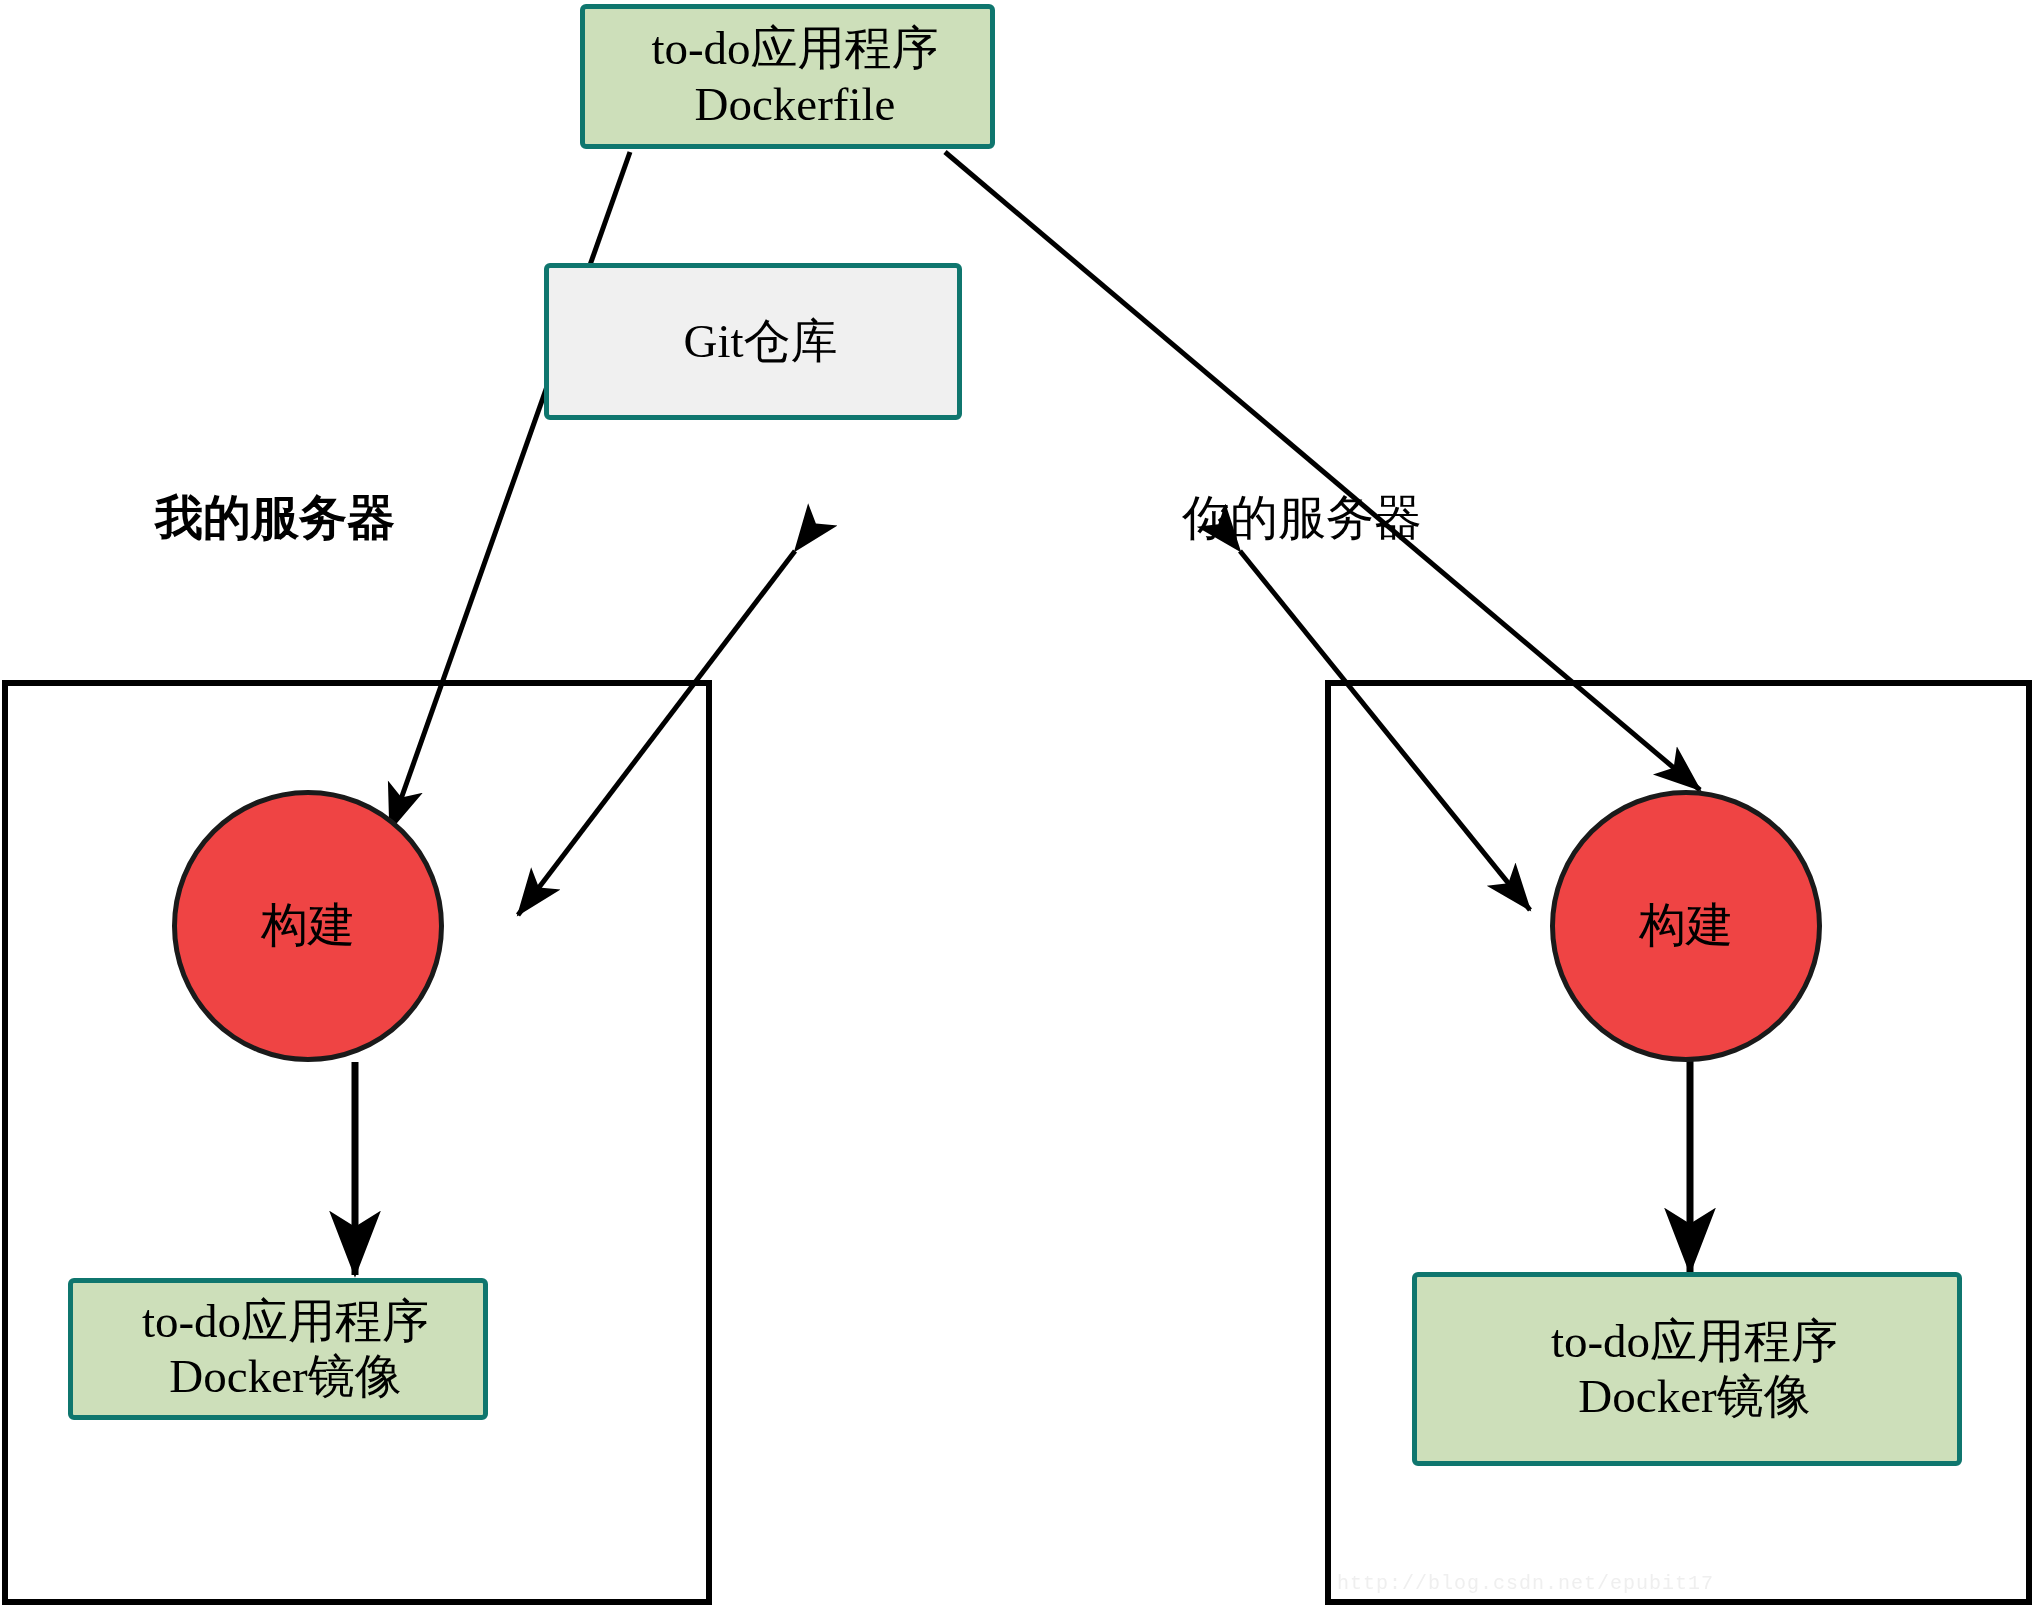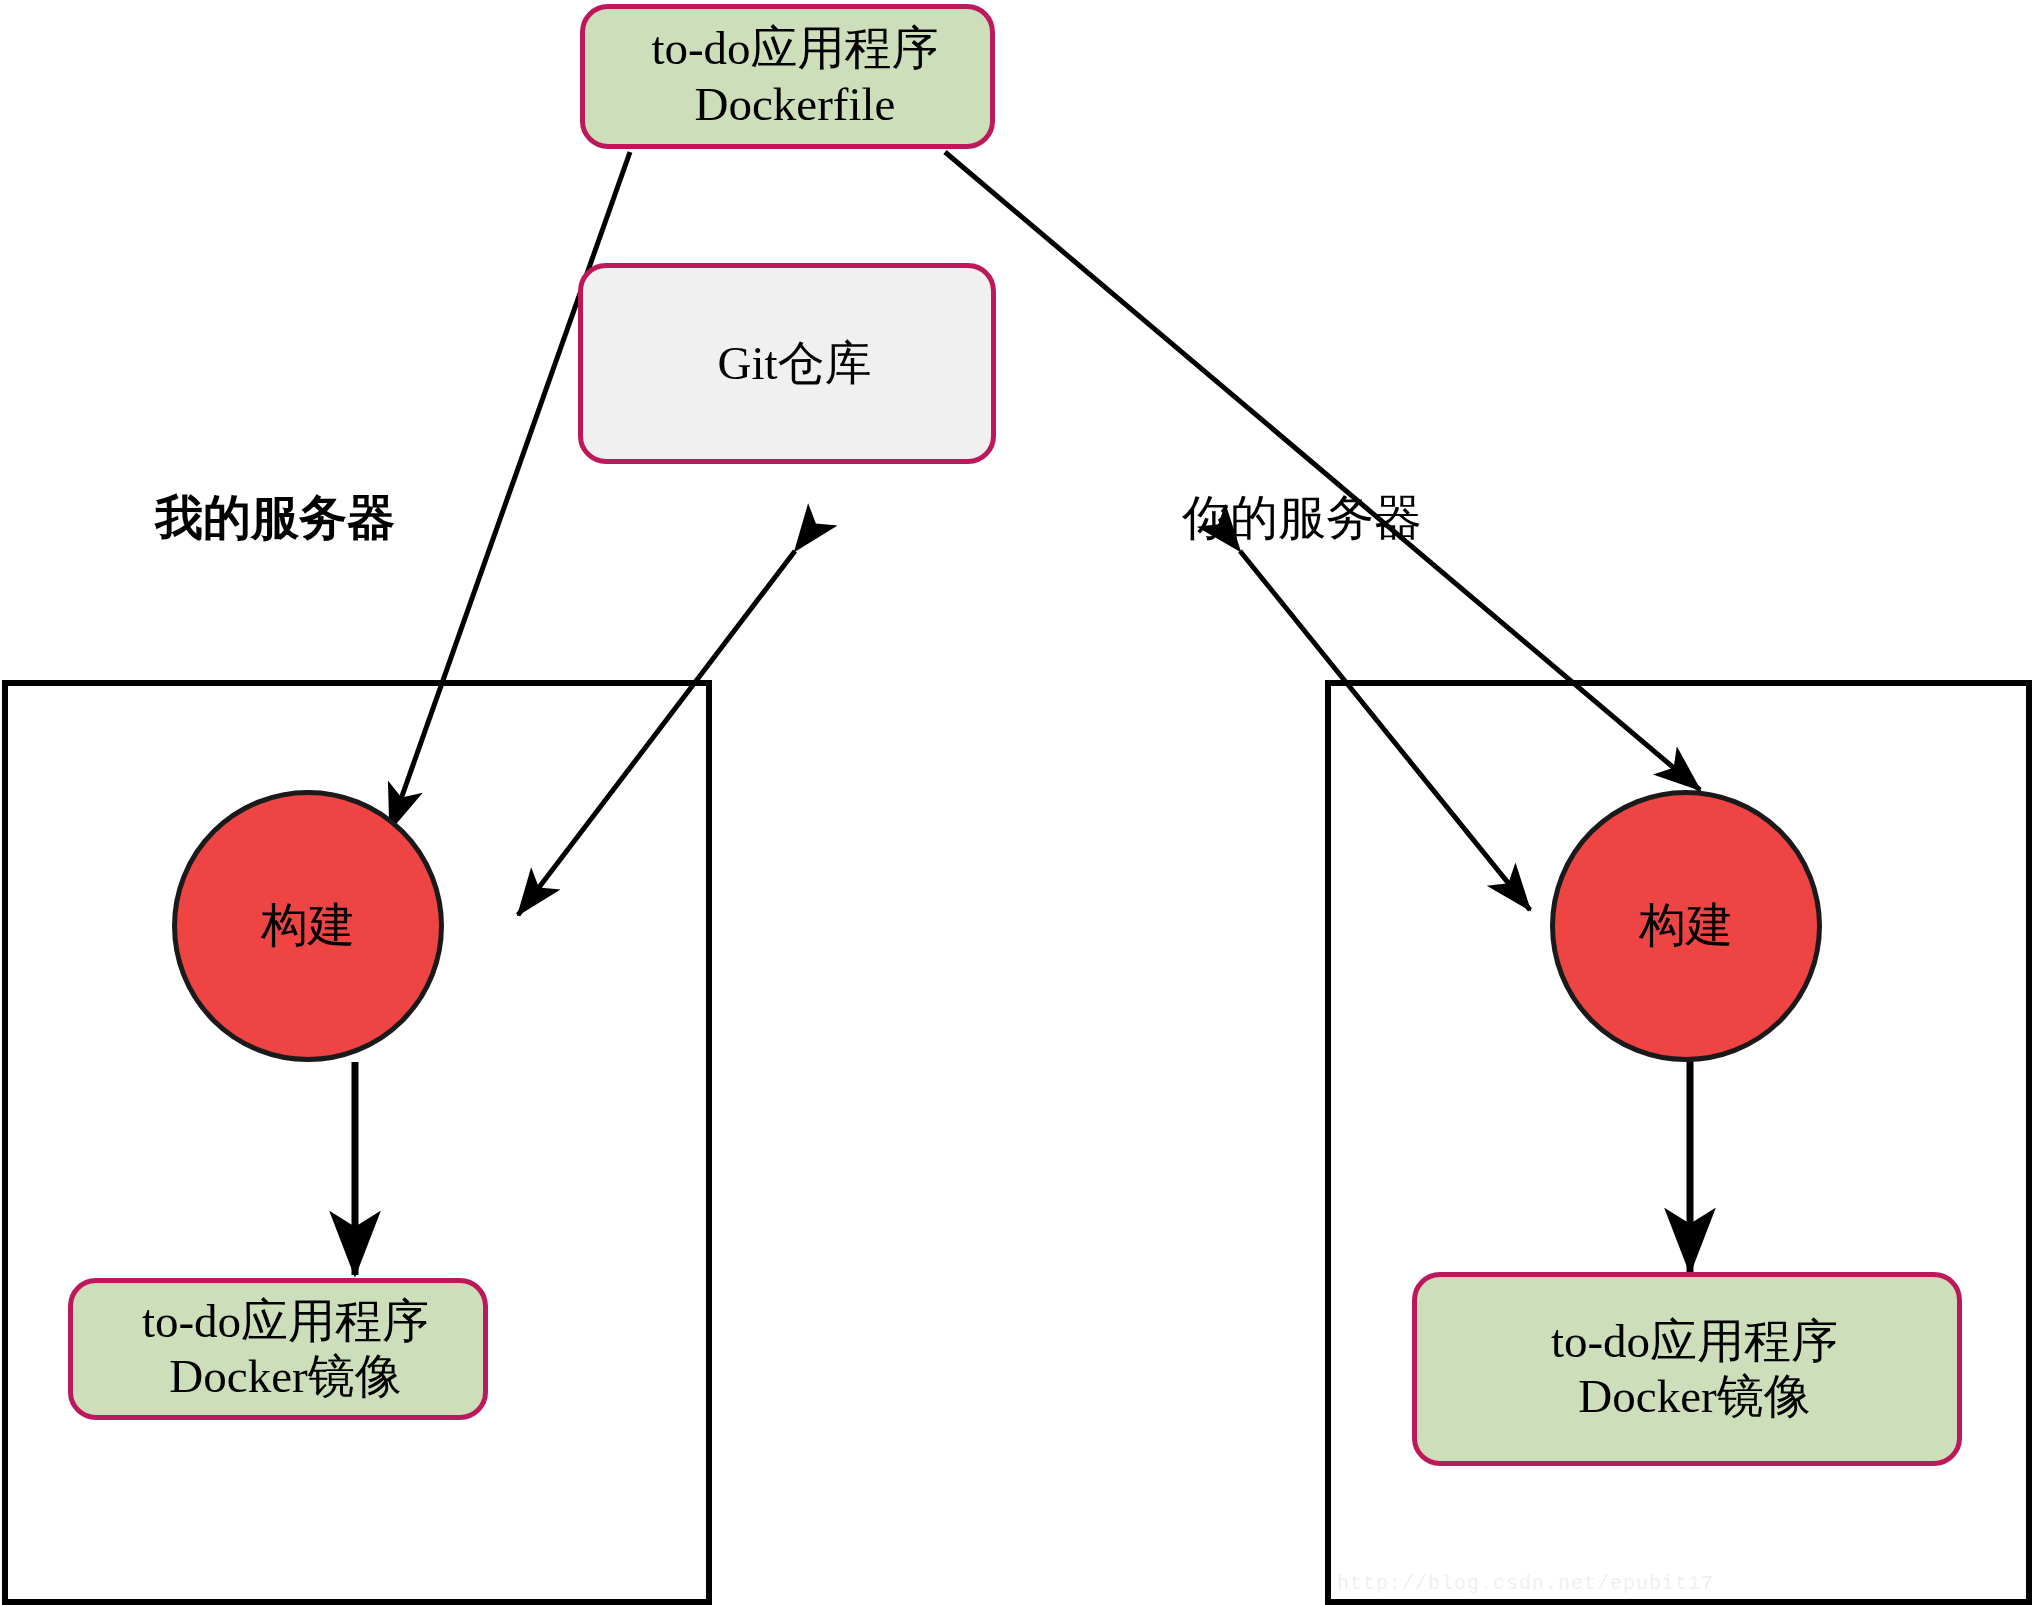--- a/index.html
+++ b/index.html
@@ -31,22 +31,22 @@
     box-sizing: border-box;
     display: flex;
     align-items: center;
     justify-content: center;
     text-align: center;
     color: #000000;
     line-height: 1.18;
     white-space: pre-line;
   }
   .rounded-box {
-    border: 5px solid #be185d;
-    border-radius: 28px;
+    border: 5px solid #0f766e;
+    border-radius: 6px;
     padding-left: 15px;
   }
   .green {
     background: #cddfba;
   }
   .grey {
     background: #f0f0f0;
   }
   .circle {
     background: #ef4444;
@@ -113,21 +113,21 @@
 
   <div class="server-frame" id="frame-right" style="left:1325px; top:680px; width:707px; height:925px;"></div>
 
   <div class="frame-label" id="label-left" style="left:155px; top:486px; font-size:48px;font-weight:bold;">我的服务器</div>
 
   <div class="frame-label" id="label-right" style="left:1182px; top:486px; font-size:48px;">你的服务器</div>
 
   <div class="node rounded-box green" id="node-dockerfile" style="left:580px; top:4px; width:415px; height:145px; font-size:47px;">to-do应用程序
 Dockerfile</div>
 
-  <div class="node rounded-box grey" id="node-git" style="left:578px; top:263px; width:418px; height:201px; font-size:47px;">Git仓库</div>
+  <div class="node rounded-box grey" id="node-git" style="left:544px; top:263px; width:418px; height:157px; font-size:47px;">Git仓库</div>
 
   <div class="node circle" id="circle-left" style="left:172px; top:790px; width:272px; height:272px; font-size:47px;">构建</div>
 
   <div class="node circle" id="circle-right" style="left:1550px; top:790px; width:272px; height:272px; font-size:47px;">构建</div>
 
   <div class="node rounded-box green" id="node-left-image" style="left:68px; top:1278px; width:420px; height:142px; font-size:47px;">to-do应用程序
 Docker镜像</div>
 
   <div class="node rounded-box green" id="node-right-image" style="left:1412px; top:1272px; width:550px; height:194px; font-size:47px;">to-do应用程序
 Docker镜像</div>

